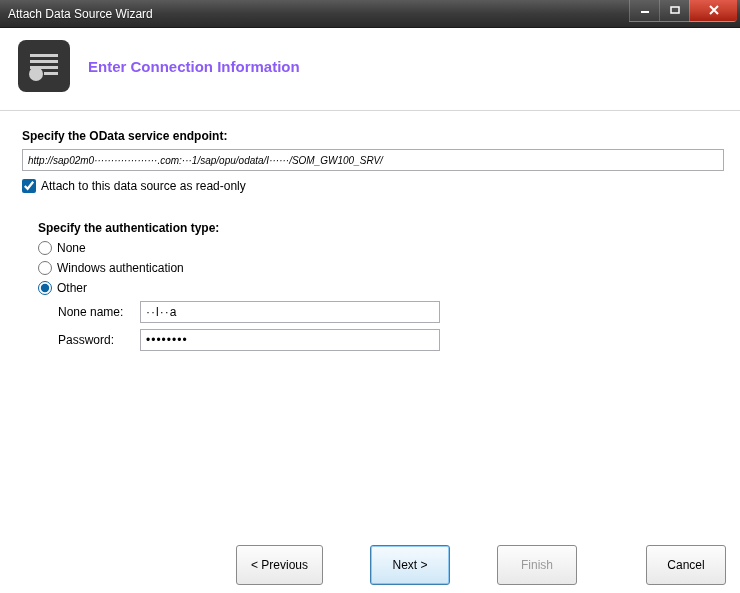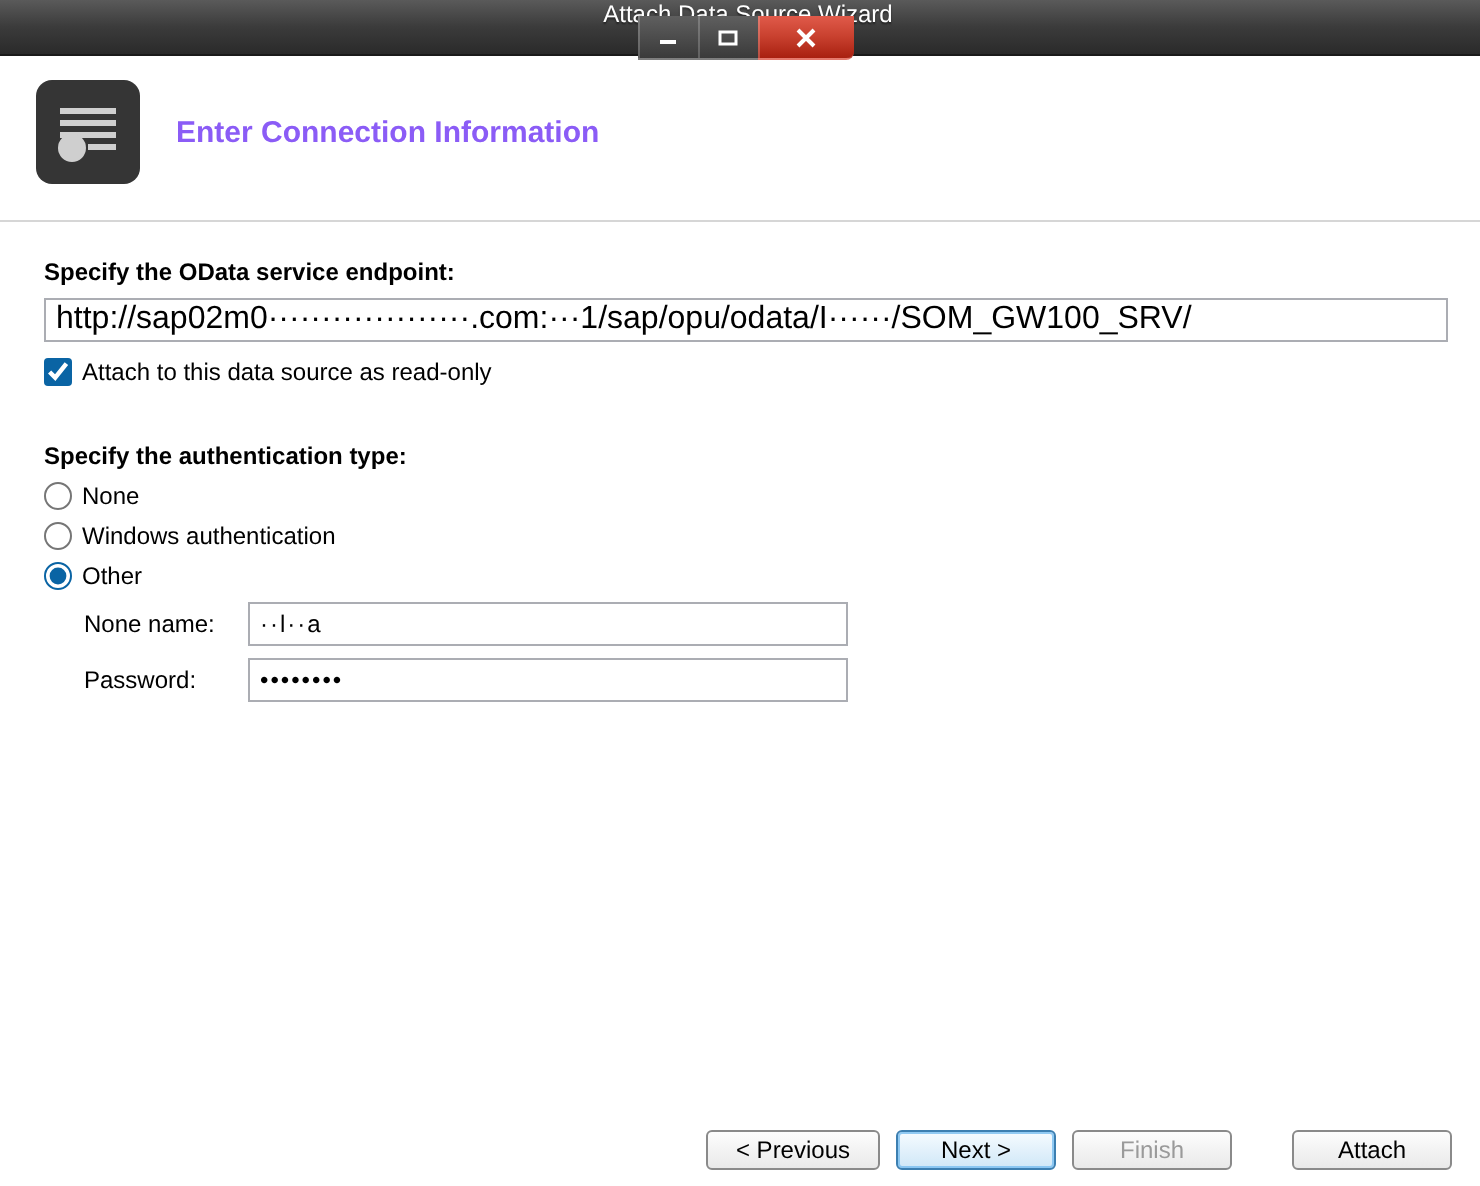--- a/index.html
+++ b/index.html
@@ -15,21 +15,20 @@
       overflow: hidden;
     }
     .titlebar {
       height: 28px;
       background: linear-gradient(to bottom, #5a5a5a 0%, #3b3b3b 50%, #2a2a2a 100%);
       display: flex;
       align-items: center;
       justify-content: space-between;
       padding-left: 8px;
       border-bottom: 1px solid #1a1a1a;
-      flex-direction: column;
     }
     .titlebar-title {
       color: #fff;
       font-size: 12px;
       text-shadow: 0 1px 1px rgba(0,0,0,0.5);
     }
     .titlebar-controls {
       display: flex;
       height: 22px;
       margin-top: -6px;
@@ -86,37 +85,39 @@
     }
     .section-label {
       font-weight: bold;
       margin-bottom: 6px;
     }
     .text-input {
       width: 702px;
       height: 22px;
       border: 1px solid #abadb3;
       padding: 2px 5px;
-      font-size: 16px;
+      font-size: 10px;
       outline: none;
+      font-style: italic;
     }
     .checkbox-row {
       margin-top: 8px;
       display: flex;
       align-items: center;
       gap: 5px;
     }
     .checkbox-row input[type="checkbox"] {
       width: 14px;
       height: 14px;
       margin: 0;
       accent-color: #0a64a4;
     }
     .auth-section {
       margin-top: 28px;
+      margin-left: 16px;
     }
     .radio-row {
       display: flex;
       align-items: center;
       gap: 5px;
       margin-top: 6px;
     }
     .radio-row input[type="radio"] {
       width: 14px;
       height: 14px;
@@ -144,28 +145,29 @@
 
     .footer {
       position: absolute;
       bottom: 8px;
       right: 14px;
       display: flex;
       gap: 8px;
     }
     .btn {
       min-width: 80px;
-      height: 20px;
+      height: 40px;
       border: 1px solid #8a8a8a;
       background: linear-gradient(to bottom, #fdfdfd, #e9e9e9);
       border-radius: 3px;
       font-size: 12px;
       padding: 0 14px;
       cursor: pointer;
       font-family: inherit;
+      margin-left: 39px;
     }
     .btn:disabled {
       color: #9a9a9a;
       cursor: default;
     }
     .btn.primary {
       border: 1px solid #3c7fb1;
       box-shadow: inset 0 0 0 1px rgba(120,190,240,0.8);
       background: linear-gradient(to bottom, #f6fbff, #cfe7f7);
     }
@@ -246,14 +248,14 @@
     </div>
   </div>
 
 </div>
 
 <div class="footer">
   <button class="btn">&lt; Previous</button>
   <button class="btn primary">Next &gt;</button>
   <button class="btn" disabled="">Finish</button>
   <div class="footer-divider"></div>
-  <button class="btn">Attach</button>
+  <button class="btn">Cancel</button>
 </div>
 
 </body></html>

